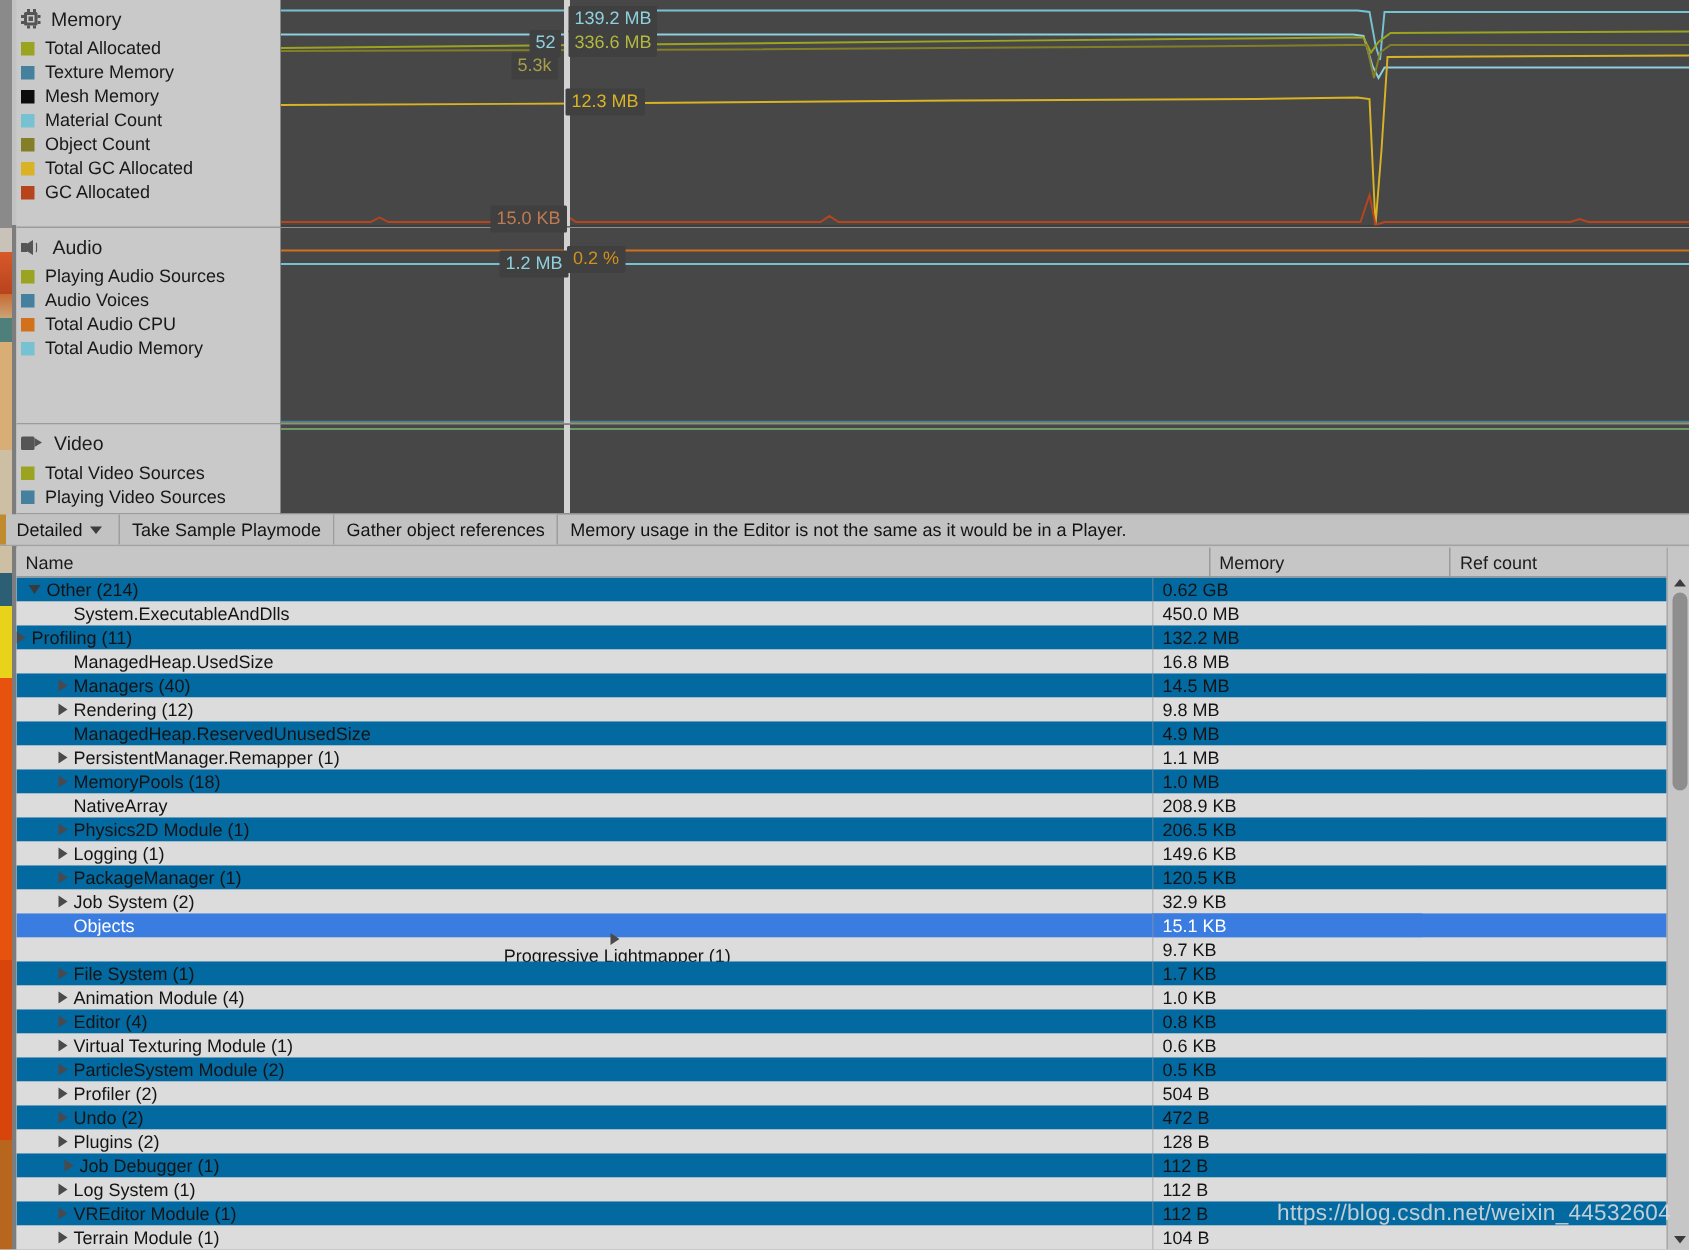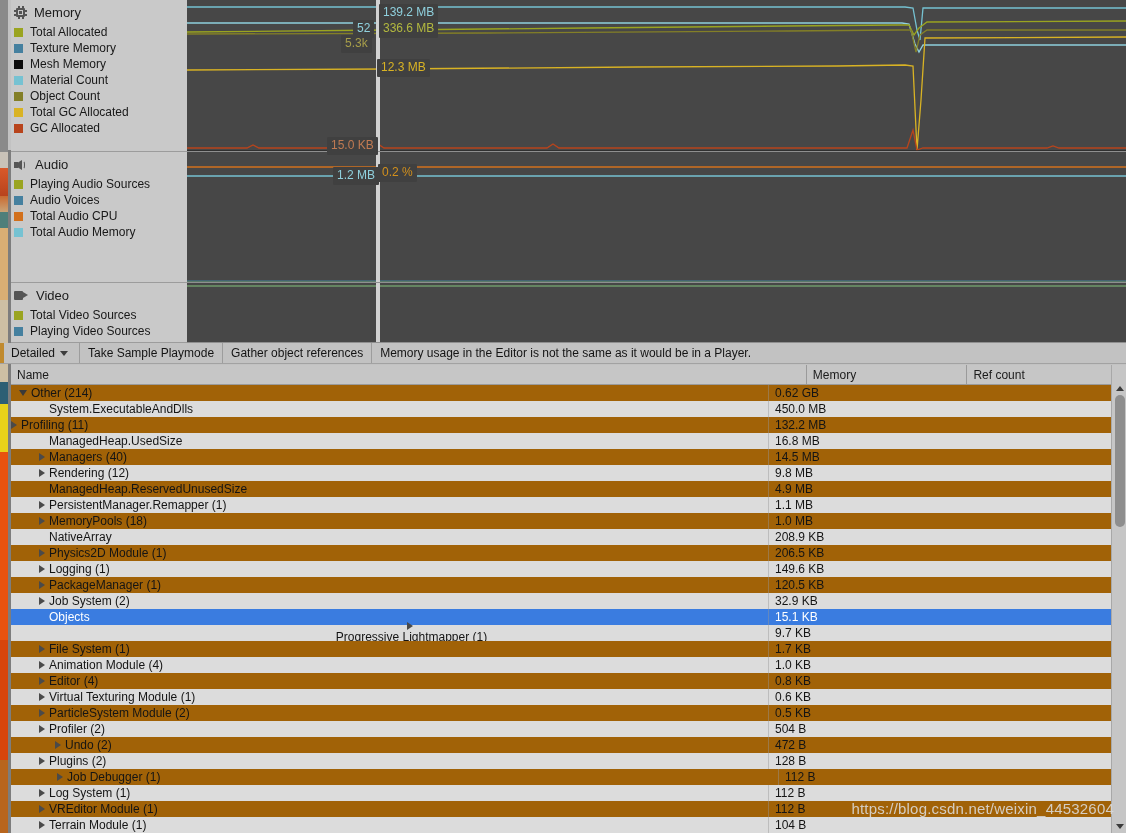--- a/index.html
+++ b/index.html
@@ -149,21 +149,21 @@
   .th {
     font-size: 12px; color: #1b1b1b; padding: 3px 0 0 6px;
     border-right: 1px solid #9a9a9a; height: 20px;
   }
   .th.name  { width: 896px; }
   .th.mem   { width: 180px; }
   .th.ref   { width: 178px; border-right: none; }
 
   .tbody { position: relative; height: 448px; overflow: hidden; }
   .trow { display: flex; height: 16px; align-items: center; position: relative; }
-  .trow.odd  { background: #a16207; }
+  .trow.odd  { background: #0369a1; }
   .trow.even { background: #dcdcdc; }
   .trow.sel  { background: #3a7ce0; color: #ffffff; }
   .trow.sel .cell-mem { background: #3a7ce0; color: #ffffff; }
 
   .cell-name { width: 757px; display: flex; align-items: center; font-size: 12px; }
   .tri {
     width: 0; height: 0; margin-right: 4px; flex: 0 0 auto;
   }
   .tri.closed {
     border-top: 4px solid transparent; border-bottom: 4px solid transparent;
@@ -570,37 +570,37 @@
         </div>
         <div class="trow even">
           <div class="cell-name" style="padding-left: 28px;">
             <span class="tri closed"></span>
             <span>Profiler (2)</span>
           </div>
           <div class="cell-mem">504 B</div>
           <div class="cell-ref"></div>
         </div>
         <div class="trow odd">
-          <div class="cell-name" style="padding-left: 44px;">
+          <div class="cell-name" style="padding-left: 28px;">
             <span class="tri closed"></span>
             <span>Undo (2)</span>
           </div>
           <div class="cell-mem">472 B</div>
           <div class="cell-ref"></div>
         </div>
         <div class="trow even">
           <div class="cell-name" style="padding-left: 28px;">
             <span class="tri closed"></span>
             <span>Plugins (2)</span>
           </div>
           <div class="cell-mem">128 B</div>
           <div class="cell-ref"></div>
         </div>
         <div class="trow odd">
-          <div class="cell-name" style="padding-left: 32px; margin-left: 14px;">
+          <div class="cell-name" style="padding-left: 32px;">
             <span class="tri closed"></span>
             <span>Job Debugger (1)</span>
           </div>
           <div class="cell-mem">112 B</div>
           <div class="cell-ref"></div>
         </div>
         <div class="trow even">
           <div class="cell-name" style="padding-left: 28px;">
             <span class="tri closed"></span>
             <span>Log System (1)</span>

